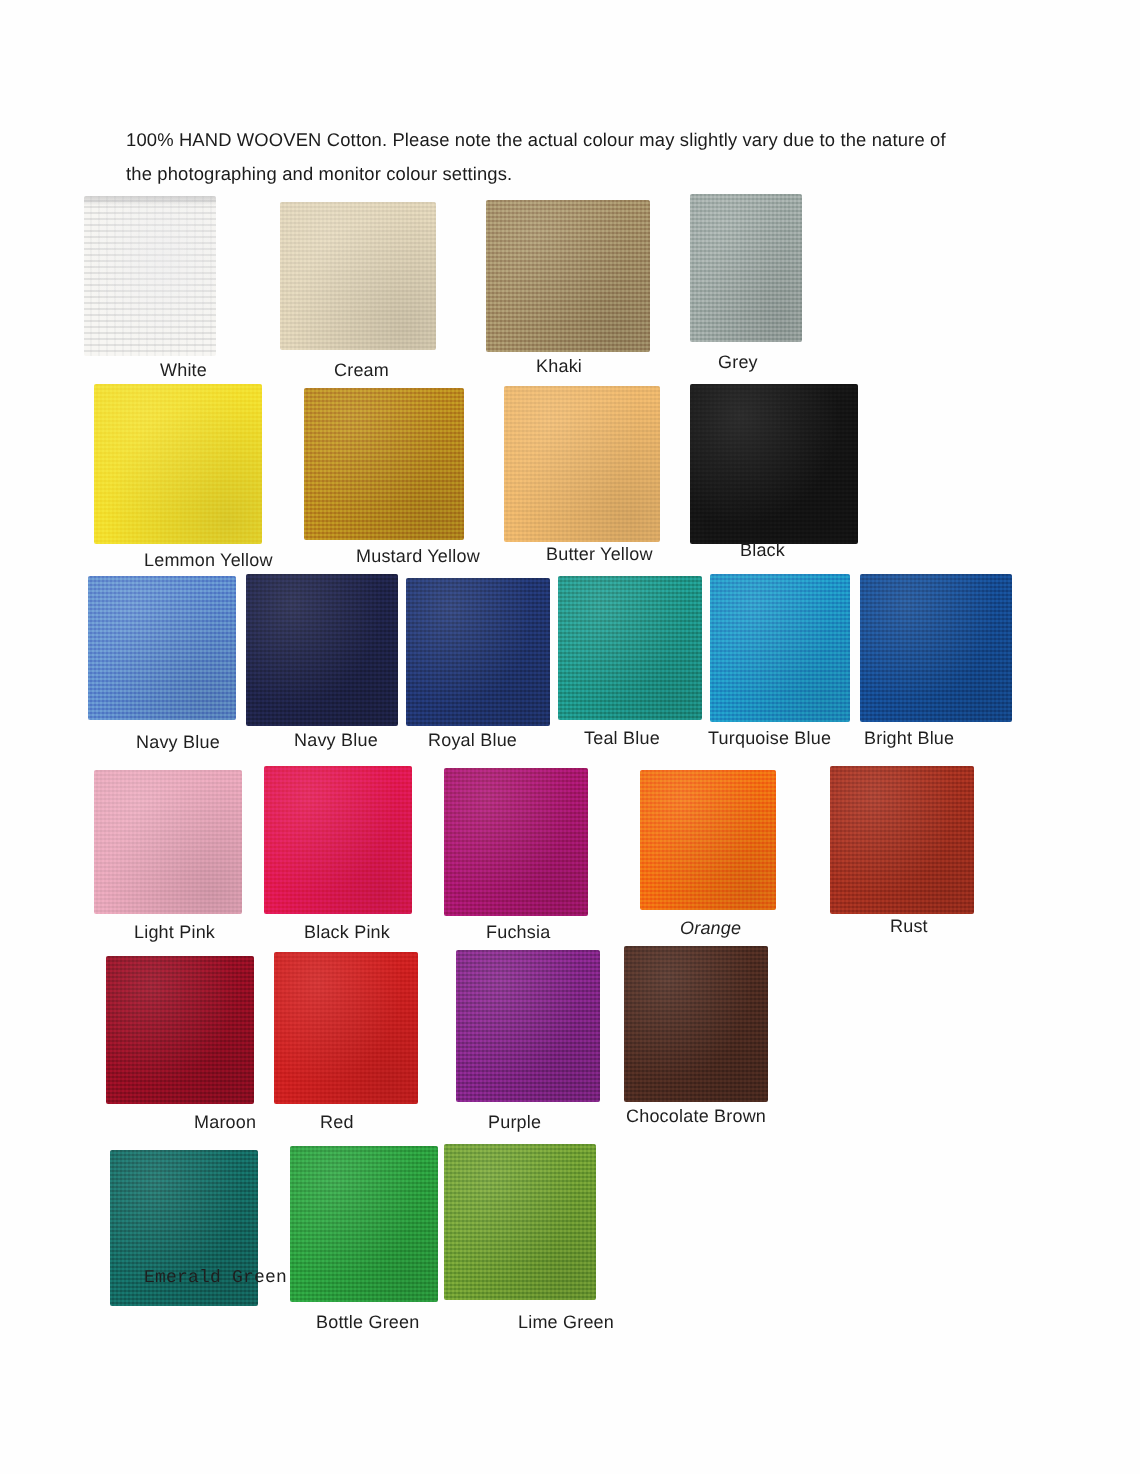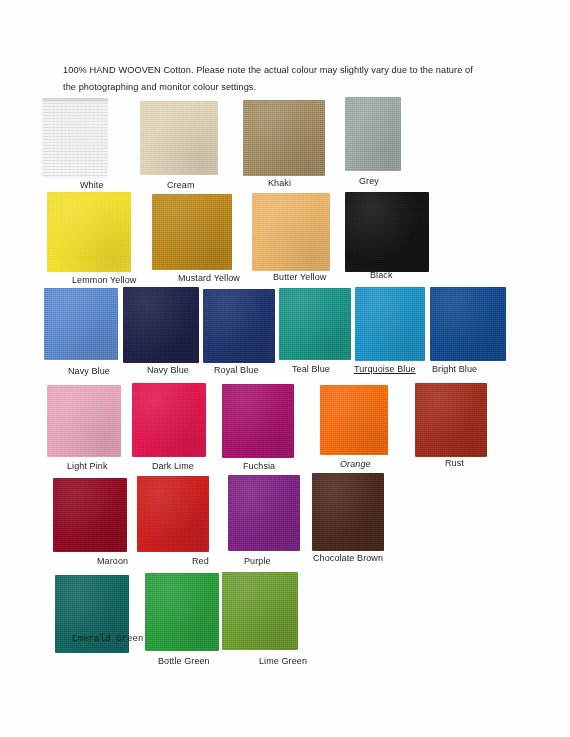--- a/index.html
+++ b/index.html
@@ -114,38 +114,38 @@
       <div class="swatch" title="Baby Blue" style="left: 44px; top: 288px; width: 74px; height: 72px; background: rgb(91, 135, 204);"></div>
       <div class="swatch" title="Navy Blue" style="left: 123px; top: 287px; width: 76px; height: 76px; background: rgb(30, 34, 70);"></div>
       <div class="swatch" title="Royal Blue" style="left: 203px; top: 289px; width: 72px; height: 74px; background: rgb(32, 51, 107);"></div>
       <div class="swatch" title="Teal Blue" style="left: 279px; top: 288px; width: 72px; height: 72px; background: rgb(30, 145, 131);"></div>
       <div class="swatch" title="Turquoise Blue" style="left: 355px; top: 287px; width: 70px; height: 74px; background: rgb(30, 143, 196);"></div>
       <div class="swatch" title="Bright Blue" style="left: 430px; top: 287px; width: 76px; height: 74px; background: rgb(21, 72, 140);"></div>
       <div class="label" style="left: 68px; top: 366px;">Navy Blue</div>
       <div class="label" style="left: 147px; top: 365px;">Navy Blue</div>
       <div class="label" style="left: 214px; top: 365px;">Royal Blue</div>
       <div class="label" style="left: 292px; top: 364px;">Teal Blue</div>
-      <div class="label" style="left: 354px; top: 364px; text-decoration: underline;">Turquoise Blue</div>
+      <div class="label" style="left: 354px; top: 364px;">Turquoise Blue</div>
       <div class="label" style="left: 432px; top: 364px;">Bright Blue</div>
       <div class="swatch light" title="Light Pink" style="left: 47px; top: 385px; width: 74px; height: 72px; background: rgb(240, 174, 194);"></div>
       <div class="swatch" title="Dark Pink" style="left: 132px; top: 383px; width: 74px; height: 74px; background: rgb(224, 24, 79);"></div>
       <div class="swatch" title="Fuchsia" style="left: 222px; top: 384px; width: 72px; height: 74px; background: rgb(164, 23, 106);"></div>
       <div class="swatch" title="Orange" style="left: 320px; top: 385px; width: 68px; height: 70px; background: rgb(242, 106, 18);"></div>
       <div class="swatch" title="Rust" style="left: 415px; top: 383px; width: 72px; height: 74px; background: rgb(158, 46, 30);"></div>
       <div class="label" style="left: 67px; top: 461px;">Light Pink</div>
-      <div class="label" style="left: 152px; top: 461px;">Dark Lime</div>
+      <div class="label" style="left: 152px; top: 461px;">Black Pink</div>
       <div class="label" style="left: 243px; top: 461px;">Fuchsia</div>
       <div class="label" style="left: 340px; top: 459px; font-style: italic;">Orange</div>
       <div class="label" style="left: 445px; top: 458px;">Rust</div>
       <div class="swatch" title="Maroon" style="left: 53px; top: 478px; width: 74px; height: 74px; background: rgb(142, 14, 34);"></div>
       <div class="swatch" title="Red" style="left: 137px; top: 476px; width: 72px; height: 76px; background: rgb(204, 31, 31);"></div>
       <div class="swatch" title="Purple" style="left: 228px; top: 475px; width: 72px; height: 76px; background: rgb(123, 36, 128);"></div>
       <div class="swatch" title="Chocolate Brown" style="left: 312px; top: 473px; width: 72px; height: 78px; background: rgb(74, 42, 32);"></div>
       <div class="label" style="left: 77px; top: 556px; padding-left: 20px;">Maroon</div>
-      <div class="label" style="left: 160px; top: 556px; margin-left: 32px;">Red</div>
+      <div class="label" style="left: 160px; top: 556px;">Red</div>
       <div class="label" style="left: 244px; top: 556px;">Purple</div>
       <div class="label" style="left: 313px; top: 553px;">Chocolate Brown</div>
       <div class="swatch" title="Emerald Green" style="left: 55px; top: 575px; width: 74px; height: 78px; background: rgb(20, 101, 94);"></div>
       <div class="swatch" title="Bottle Green" style="left: 145px; top: 573px; width: 74px; height: 78px; background: rgb(42, 155, 60);"></div>
       <div class="swatch" title="Lime Green" style="left: 222px; top: 572px; width: 76px; height: 78px; background: rgb(107, 154, 49);"></div>
       <div class="label" style="left: 72px; top: 634px; font-family: Liberation Mono, monospace;">Emerald Green</div>
       <div class="label" style="left: 158px; top: 656px;">Bottle Green</div>
       <div class="label" style="left: 259px; top: 656px;">Lime Green</div>
     </div>
 

